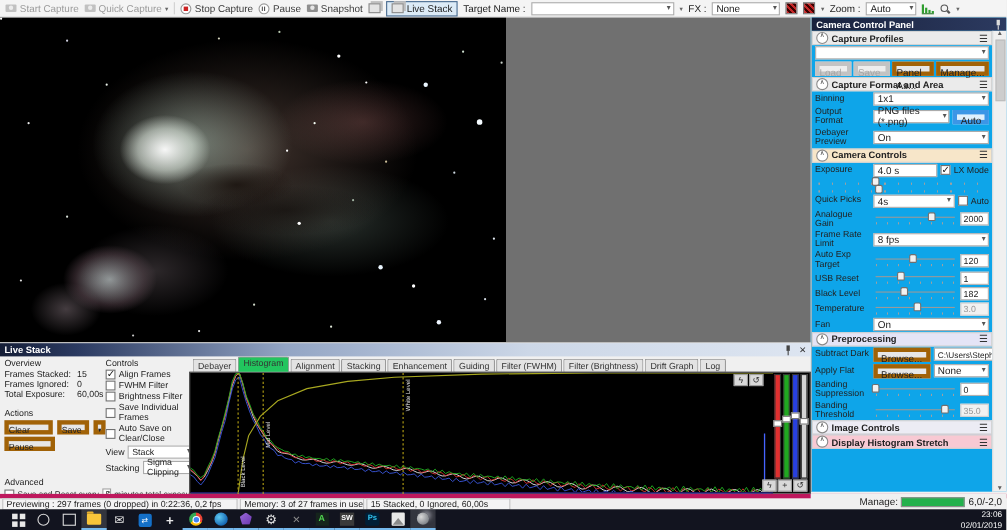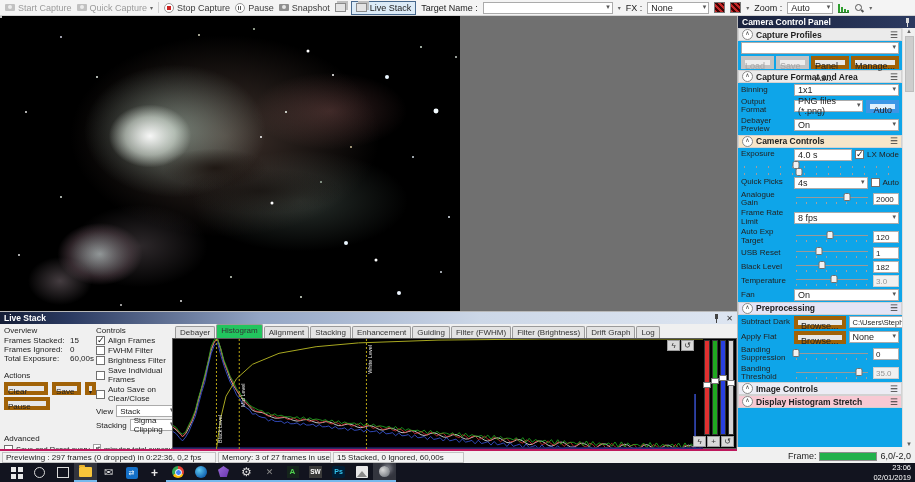--- a/index.html
+++ b/index.html
@@ -145,21 +145,21 @@
   #ls-chart{position:absolute;left:172px;top:26px;right:0;bottom:0;background:#000;border:1px solid #5a5a5a;box-sizing:border-box}
   #chart-btns{position:absolute;right:42px;top:1px;display:flex;gap:1px}
   #rgb-sliders{position:absolute;right:2px;top:1px;bottom:13px;display:flex;gap:2px}
   .vtrack{width:6px;position:relative;border:1px solid #333;box-sizing:border-box}
   .vtrack.r{background:#e03030}.vtrack.g{background:#20a820}.vtrack.b{background:#2840e0}.vtrack.w{background:#d4d4d4}
   .vtrack .vhandle{position:absolute;left:-2px;right:-2px;height:4px;background:#fff;border:1px solid #777;top:44%}
   #chart-btns2{position:absolute;right:2px;bottom:1px;display:flex;gap:1px}
   .sq-btn.dark{background:#d9d9d9}
 
   
-  #status-bar{left:0;top:449px;width:915px;height:14px;background:#f0f0f0;border-top:2px solid #be185d;
+  #status-bar{left:0;top:449px;width:915px;height:14px;background:#f0f0f0;border-top:4px solid #be185d;
               display:flex;align-items:center;gap:2px;padding:0 2px;box-sizing:border-box;font-size:8px}
   .seg{border:1px solid #c2c2c2;height:11px;line-height:10px;padding:0 3px;background:#f4f4f4;box-sizing:border-box;
        overflow:hidden;white-space:nowrap;flex:none}
 
   
   #taskbar{left:0;top:463px;width:915px;height:19px;background:#12141f;display:flex;align-items:center;
            padding-left:5px;box-sizing:border-box}
   .tb-cell{width:23px;height:19px;display:flex;align-items:center;justify-content:center;box-sizing:border-box;flex:none}
   .tb-cell.run{border-bottom:2px solid #76b9ed}
   .tb-cell.activeapp{background:rgba(255,255,255,.14)}
@@ -576,21 +576,21 @@
     </div>
   </div>
 </div>
 
 <div id="status-bar" class="abs">
   <span class="seg" style="width:214px">Previewing : 297 frames (0 dropped) in 0:22:36, 0,2 fps</span>
   <span class="seg" style="width:113px">Memory: 3 of 27 frames in use.</span>
   <span class="seg" style="width:131px">15 Stacked, 0 Ignored, 60,00s</span>
 </div>
 <div id="frame-row" class="abs">
-  <span style="margin-left:auto">Frame:</span>
+  <span style="margin-left:auto">Manage:</span>
   <span id="frame-bar"></span>
   <span>6,0/-2,0</span>
 </div>
 
 <div id="taskbar" class="abs">
   <span id="tb-icons" style="display:flex;align-items:center">
       <span class="tb-cell">
         <span class="tb-ico tb-win"></span>
       </span>
       <span class="tb-cell">

